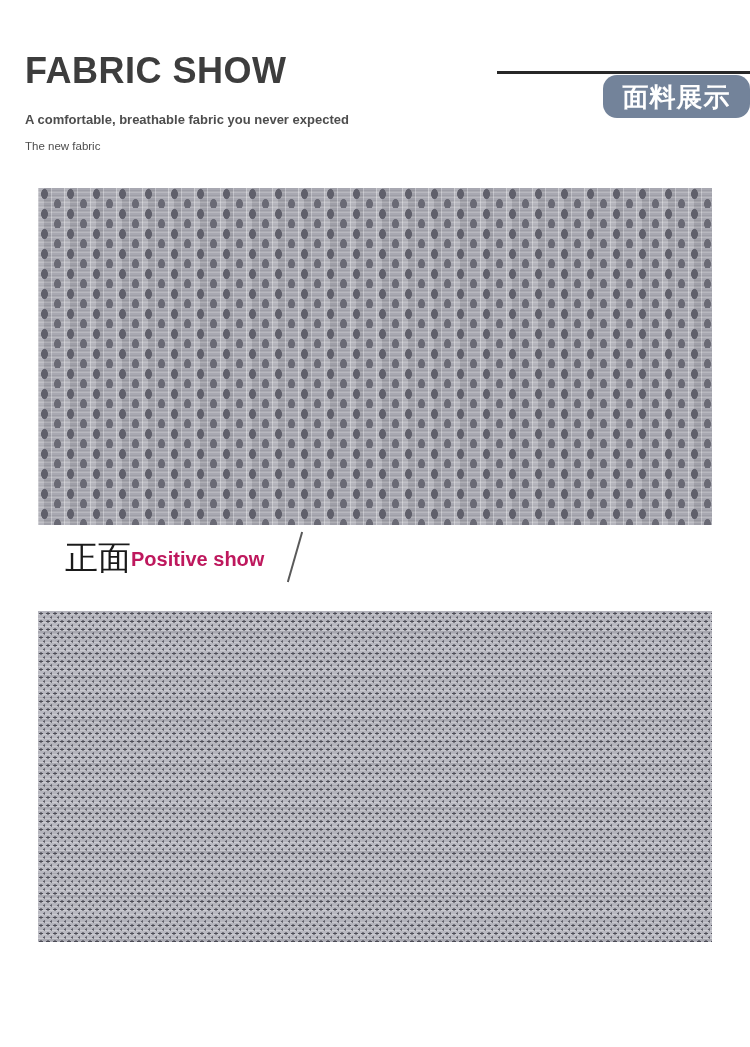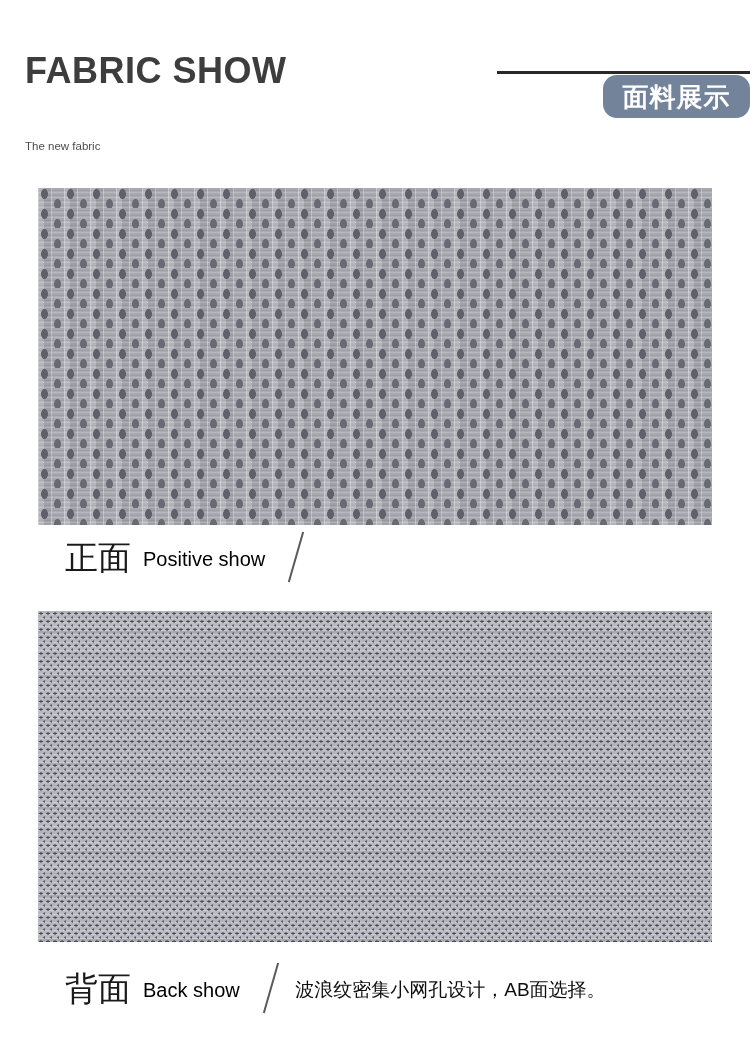--- a/index.html
+++ b/index.html
@@ -111,25 +111,25 @@
   }
   .caption.first { top: 529px; justify-content: flex-end; }
   .caption.second { top: 960px; }
   .caption .zh {
     font-size: 33px;
     color: #1a1a1a;
     line-height: 1;
   }
   .caption .en {
     font-size: 20px;
-    color: #000000;
-    margin-left: 12px;
+    color: #be185d;
     line-height: 1;
     position: relative;
     top: 2px;
+    font-weight: bold;
   }
   .caption .slash {
     width: 1.5px;
     height: 52px;
     background: #5a5a5a;
     transform: rotate(16deg);
     margin-left: 30px;
     flex: 0 0 auto;
   }
   .caption .desc {
@@ -140,36 +140,31 @@
     position: relative;
     top: 1px;
   }
 </style>
 </head>
 <body>
 
 <div class="page">
 
   <h1 class="title">FABRIC SHOW</h1>
+  <p class="subtitle">A comfortable, breathable fabric you never expected</p>
   <p class="tagline">The new fabric</p>
   <div class="topline"></div>
   <div class="badge">
     <span>面料展示</span>
   </div>
 
   <div class="swatch front"></div>
 
   <div class="caption first">
     <span class="zh">正面</span>
     <span class="en">Positive show</span>
     <span class="slash"></span>
   </div>
 
   <div class="swatch back"></div>
 
-  <div class="caption second">
-    <span class="zh">背面</span>
-    <span class="en">Back show</span>
-    <span class="slash"></span>
-    <span class="desc">波浪纹密集小网孔设计，AB面选择。</span>
-  </div>
 
 </div>
 
 </body></html>

